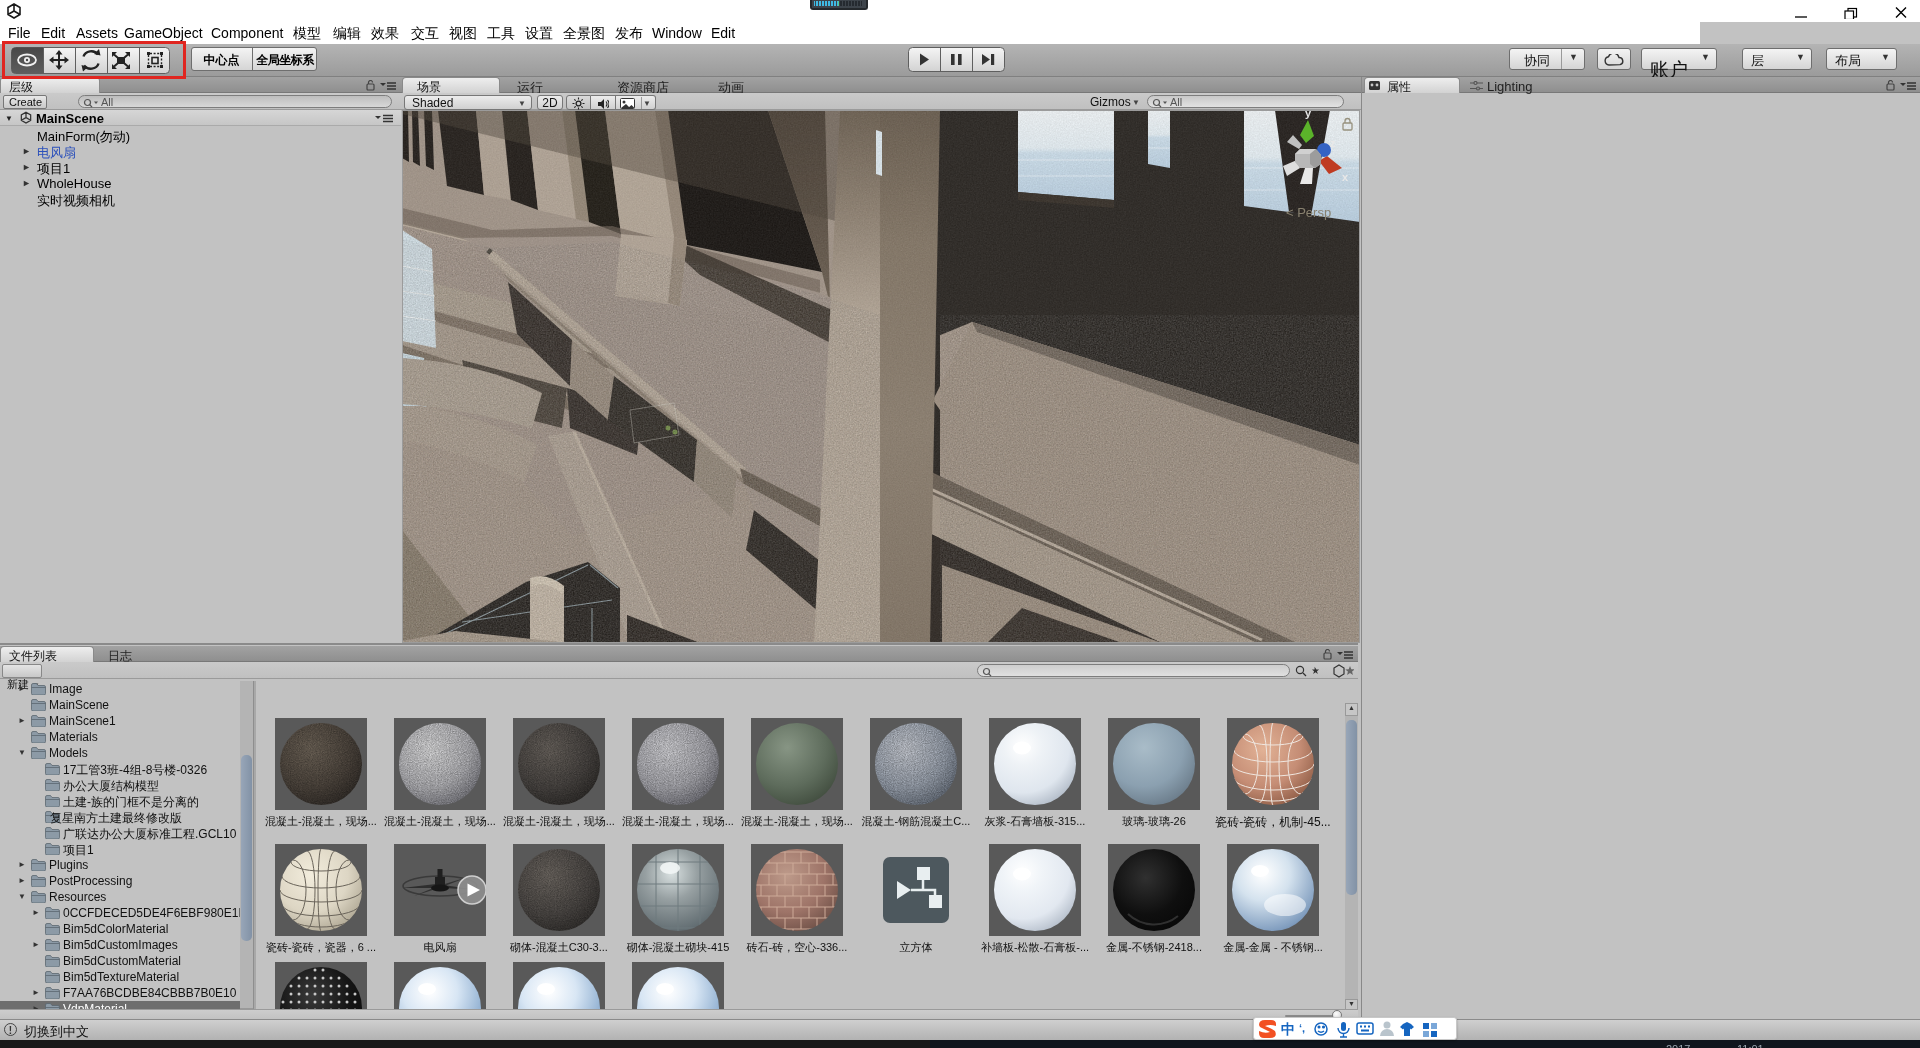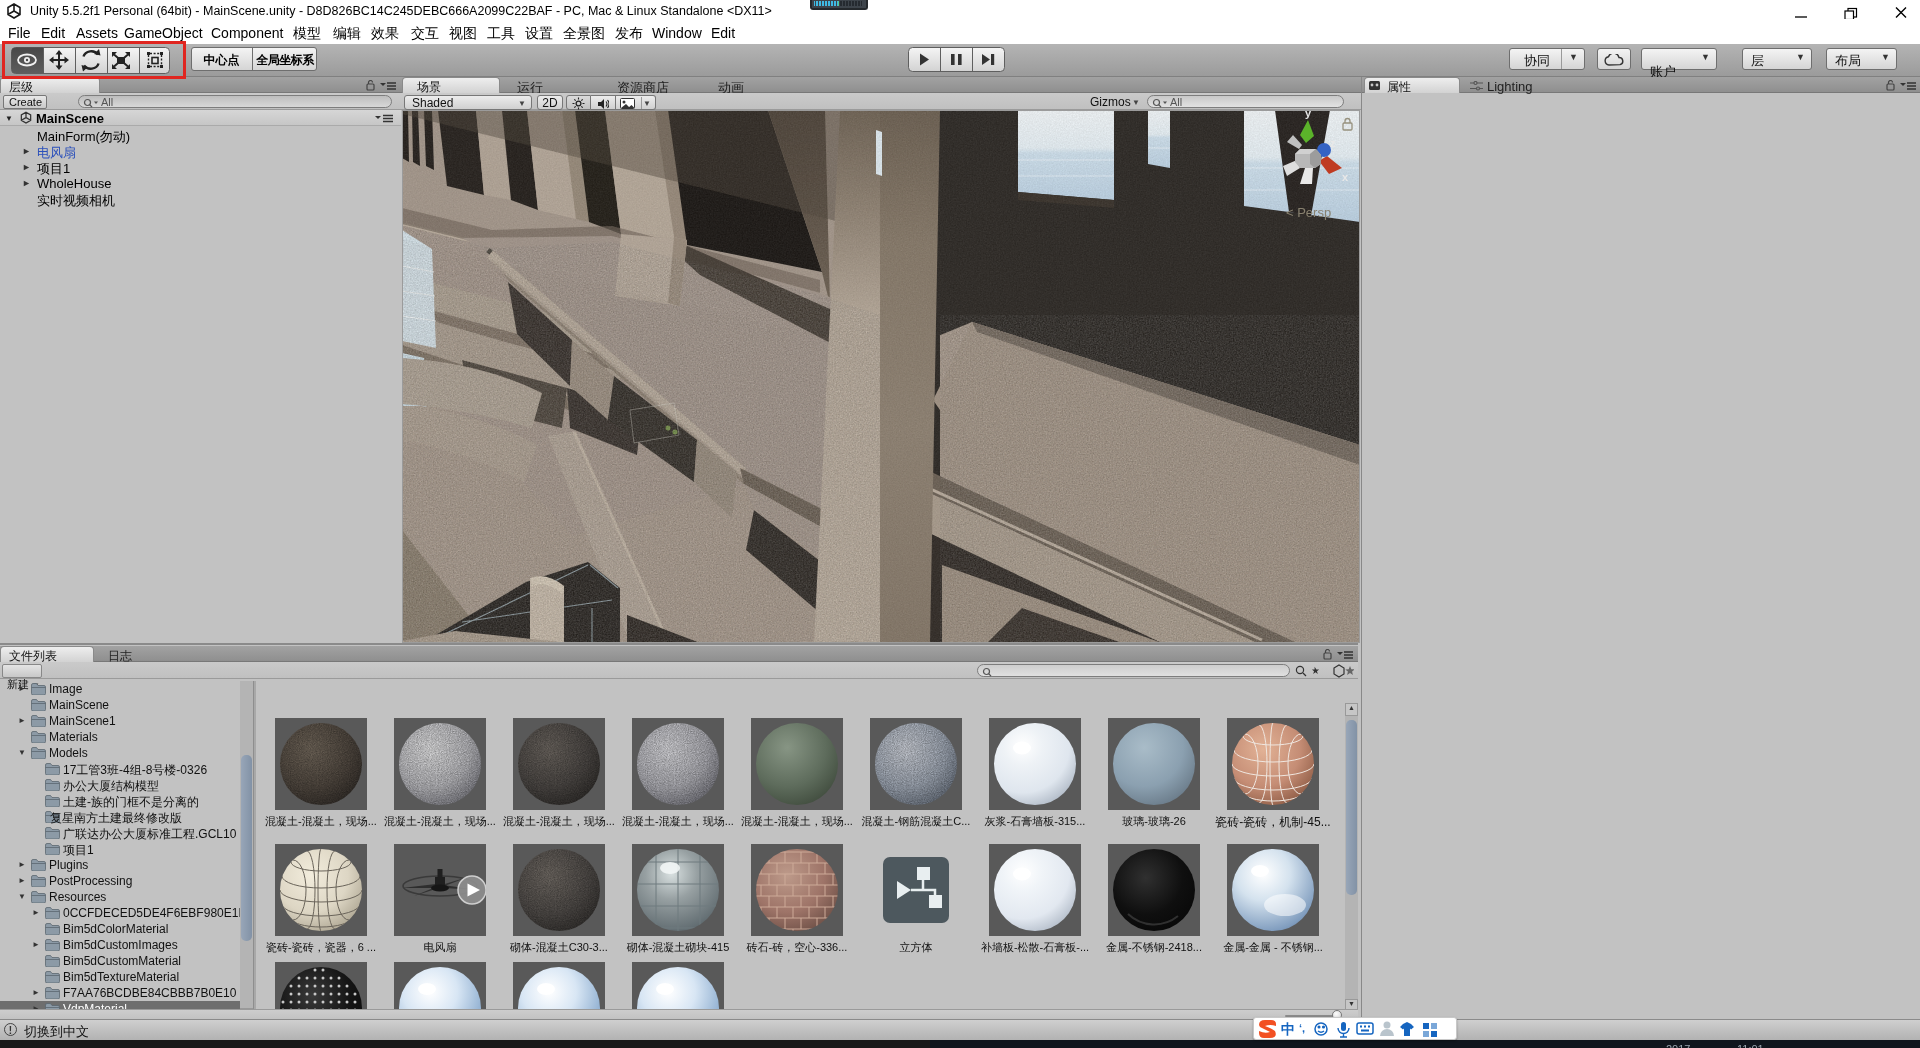--- a/index.html
+++ b/index.html
@@ -1,34 +1,33 @@
 <!DOCTYPE html>
 <html><head><meta charset="utf-8">
 <style>
 *{margin:0;padding:0;box-sizing:border-box}
 html,body{width:1920px;height:1048px;overflow:hidden;font-family:"Liberation Sans",sans-serif;background:#c2c2c2;position:relative}
 .abs{position:absolute}
 #titlebar{left:0;top:0;width:1920px;height:22px;background:#fff}
 #titlebar .t{left:30px;top:4px;font-size:12.5px;color:#000}
-#menubar{left:0;top:22px;width:1920px;height:22px;background:#fff}
+#menubar{left:0;top:22px;width:1700px;height:22px;background:#fff}
 #menubar span{position:absolute;top:3px;font-size:14px;color:#000}
 #toolbar{left:0;top:44px;width:1920px;height:33px;background:linear-gradient(#b4b4b4,#9b9b9b);border-bottom:1px solid #808080}
 .btn{position:absolute;background:linear-gradient(#f4f4f4,#d5d5d5);border:1px solid #6e6e6e;border-radius:3px;font-size:12px;color:#111}
 .redbox{left:2px;top:41px;width:184px;height:38px;border:3px solid #e02620;z-index:50}
 .tab{position:absolute;height:16px;background:linear-gradient(#eeeeee,#d2d2d2);border:1px solid #8a8a8a;border-bottom:none;border-radius:4px 4px 0 0;font-size:12px;color:#111;text-align:left;padding:1px 0 0 8px}
 .tbar{position:absolute;height:16px;background:linear-gradient(#a2a2a2,#8f8f8f);border-bottom:1px solid #787878}
 .ptool{position:absolute;height:17px;background:linear-gradient(#cacaca,#c0c0c0);border-bottom:1px solid #9a9a9a}
 .search{position:absolute;height:13px;border:1px solid #7d7d7d;border-radius:7px;background:linear-gradient(#bdbdbd,#d8d8d8);font-size:11px;color:#555}
 </style></head>
 <body>
 <div class="abs" id="titlebar">
  <svg class="abs" style="left:5px;top:3px" width="18" height="17" viewBox="0 0 18 17">
       <path d="M9 1 L15 4.5 L15 11.5 L9 15 L3 11.5 L3 4.5 Z M9 1 L9 8 L15 11.5 M9 8 L3 11.5" fill="none" stroke="#1a1a1a" stroke-width="1.6"></path>
     </svg>
- <div class="abs t">Unity 5.5.2f1 Personal (64bit) - MainScene.unity - D8D826BC14C245DEBC666A2099C22BAF - PC, Mac &amp; Linux Standalone &lt;DX11&gt;</div>
  <svg class="abs" style="left:1793px;top:6px" width="120" height="13" viewBox="0 0 120 13">
       <path d="M2 11 H14" stroke="#000" stroke-width="1.3" fill="none"></path>
       <rect x="55" y="2.5" width="8.5" height="8.5" fill="none" stroke="#000" stroke-width="1.2"></rect>
       <rect x="52" y="5" width="8.5" height="8.5" fill="#fff" stroke="#000" stroke-width="1.2"></rect>
       <path d="M103 1.5 L113 11.5 M113 1.5 L103 11.5" stroke="#000" stroke-width="1.4"></path>
     </svg>
 </div>
 <div class="abs" id="menubar">
  <span style="left:8px">File</span>
     <span style="left:41px">Edit</span>
@@ -108,21 +107,21 @@
       <span style="position:absolute;left:14px;top:3px;font-size:13px">协同</span>
       <span style="position:absolute;right:6px;top:3px;font-size:9px;color:#333">▼</span>
       <span style="position:absolute;right:22px;top:0;height:20px;border-left:1px solid #9a9a9a"></span>
     </div>
  <div class="btn" style="left:1597px;top:4px;width:34px;height:22px">
       <svg style="position:absolute;left:6px;top:5px" width="22" height="12" viewBox="0 0 22 12">
         <path d="M5,11 a4.2 4.2 0 0 1-0.5-8.3 a5.5 5.5 0 0 1 10.5,0.8 a3.6 3.6 0 0 1 1,7.1 Z" fill="none" stroke="#333" stroke-width="1.4"></path>
       </svg>
     </div>
  <div class="btn" style="left:1641px;top:4px;width:76px;height:22px">
-      <span style="position:absolute;left:8px;top:14px;font-size:13px">账户</span>
+      <span style="position:absolute;left:8px;top:8px;font-size:19px">账户</span>
       <span style="position:absolute;right:6px;top:3px;font-size:9px;color:#333">▼</span>
     </div>
  <div class="btn" style="left:1742px;top:4px;width:70px;height:22px">
       <span style="position:absolute;left:8px;top:3px;font-size:13px">层</span>
       <span style="position:absolute;right:6px;top:3px;font-size:9px;color:#333">▼</span>
     </div>
  <div class="btn" style="left:1826px;top:4px;width:71px;height:22px">
       <span style="position:absolute;left:8px;top:3px;font-size:13px">布局</span>
       <span style="position:absolute;right:6px;top:3px;font-size:9px;color:#333">▼</span>
     </div>

